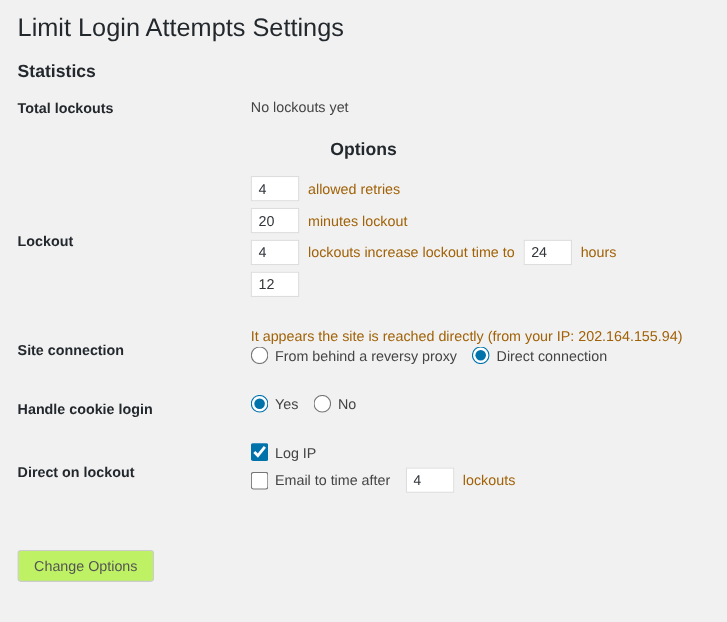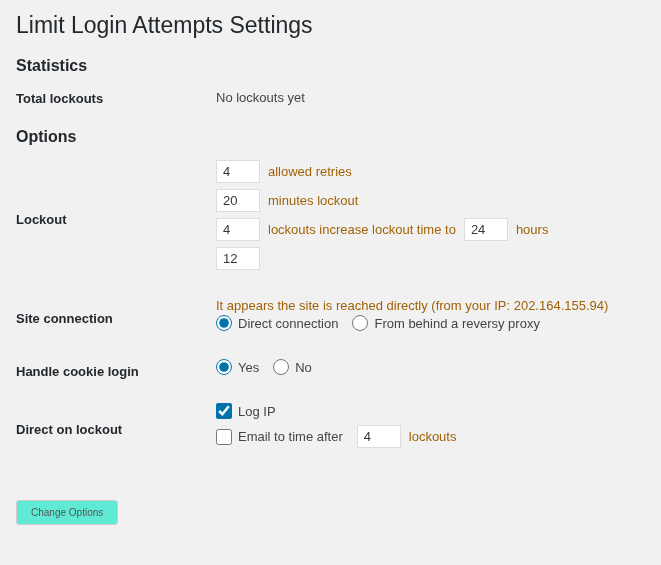--- a/index.html
+++ b/index.html
@@ -32,22 +32,23 @@
     .row .label {
       width: 200px;
       font-weight: 600;
       color: #23282d;
       padding-top: 2px;
       flex-shrink: 0;
     }
     .row .value {
       flex: 1;
       color: #444;
+      margin-left: 12px;
     }
-    .opts { margin-top: 14px; }
+    .opts { margin-top: 14px; text-align: center; }
     .line {
       display: flex;
       align-items: center;
       margin-bottom: 6px;
       gap: 8px;
       flex-wrap: wrap;
     }
     input[type="text"].num {
       width: 44px;
       padding: 3px 6px;
@@ -66,24 +67,24 @@
     }
     label.inline {
       display: inline-flex;
       align-items: center;
       gap: 6px;
       margin-right: 6px;
     }
     .submit-btn {
       margin-top: 24px;
       padding: 6px 14px;
-      background: #5eead4;
+      background: #bef264;
       border: 1px solid #ccc;
       border-radius: 3px;
-      font-size: 10px;
+      font-size: 13px;
       color: #555;
       cursor: pointer;
     }
     .text-span { color: #a16207; }
   </style>
 </head>
 <body>
 
 
 
@@ -120,26 +121,26 @@
     </div>
   </div>
 </div>
 
 <div class="row">
   <div class="label">Site connection</div>
   <div class="value">
     <div class="text-span">It appears the site is reached directly (from your IP: 202.164.155.94)</div>
     <div class="line" style="margin-top:2px;">
       <label class="inline">
+        <input type="radio" name="conn" style="">
+        <span>From behind a reversy proxy</span>
+      </label>
+      <label class="inline">
         <input type="radio" name="conn" checked="" style="">
         <span>Direct connection</span>
-      </label>
-      <label class="inline">
-        <input type="radio" name="conn" style="">
-        <span>From behind a reversy proxy</span>
       </label>
     </div>
   </div>
 </div>
 
 <div class="row">
   <div class="label">Handle cookie login</div>
   <div class="value">
     <div class="line">
       <label class="inline">

